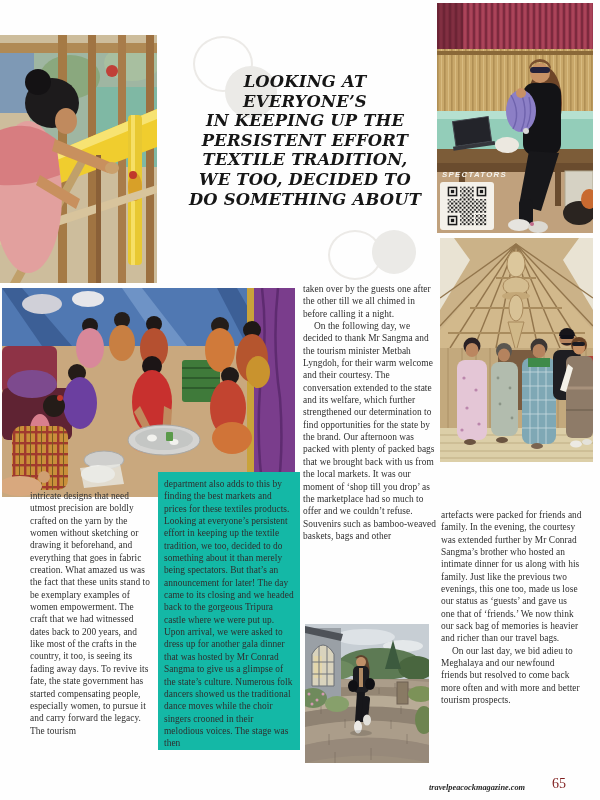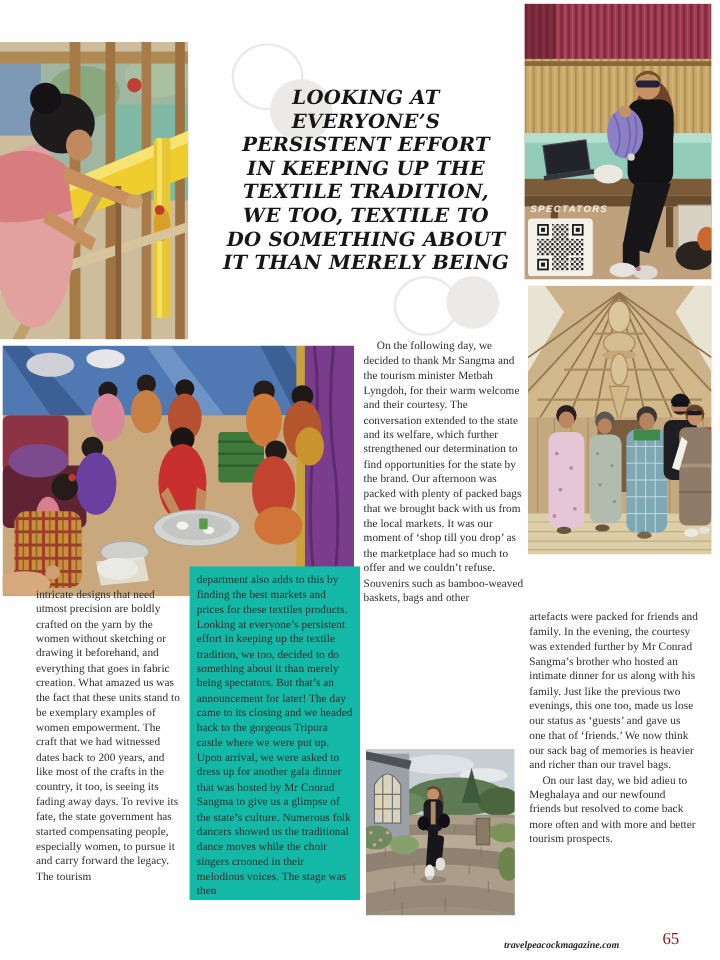--- a/index.html
+++ b/index.html
@@ -18,21 +18,21 @@
   .bodytext{position:absolute;font-size:9.4px;line-height:12.35px;letter-spacing:0.05px;
             color:#2f2f2f;text-align:left;}
   .bodytext p{margin:0;}
   .bodytext p.indent{text-indent:11px;}
   .col2box{background:#14b8a6;padding:6px 6px 0 6px;}
   .ig-label{position:absolute;left:442px;top:170px;color:#f4f2ec;
             font-family:"Liberation Sans",sans-serif;font-style:italic;font-weight:bold;
             font-size:7.8px;letter-spacing:1.3px;}
   .qr{position:absolute;left:440px;top:182px;width:54px;height:48px;background:#f4f1ea;
       border-radius:3px;display:flex;align-items:center;justify-content:center;}
-  .footer-url{position:absolute;left:420px;top:783px;width:114px;text-align:left;
+  .footer-url{position:absolute;left:420px;top:783px;width:114px;text-align:center;
               font-style:italic;font-weight:bold;font-size:8.3px;color:#262626;}
   .page-number{position:absolute;left:552px;top:776px;font-size:14px;color:#7f1d1d;}
 </style>
 </head>
 <body>
 
 <div class="page">
 
   <div class="photo" style="left:0;top:35px;width:157px;height:248px;">
     <svg viewBox="0 0 157 248" width="157" height="248">
@@ -69,26 +69,25 @@
   </div>
 
   <div class="deco ring" style="left:193px;top:36px;width:56px;height:52px;"></div>
   <div class="deco dot" style="left:225px;top:66px;width:52px;height:52px;"></div>
   <div class="deco ring" style="left:328px;top:230px;width:50px;height:46px;"></div>
   <div class="deco dot" style="left:372px;top:230px;width:44px;height:44px;"></div>
 
   <div class="quote">
     <div>LOOKING AT</div>
     <div>EVERYONE’S</div>
+    <div>IN KEEPING UP THE</div>
     <div>PERSISTENT EFFORT</div>
-    <div>IN KEEPING UP THE</div>
     <div>TEXTILE TRADITION,</div>
-    <div>WE TOO, TEXTILE TO</div>
+    <div>WE TOO, DECIDED TO</div>
     <div>DO SOMETHING ABOUT</div>
-    <div>IT THAN MERELY BEING</div>
   </div>
 
   <div class="photo" style="left:437px;top:3px;width:156px;height:230px;">
     <svg viewBox="0 0 156 230" width="156" height="230">
       <defs>
         <pattern id="fr1" width="6" height="46" patternUnits="userSpaceOnUse">
           <rect width="6" height="46" fill="#9c3950"></rect>
           <rect width="2" height="46" fill="#7c2a3e"></rect>
           <rect x="3.4" width="1.2" height="46" fill="#b34a5e"></rect>
         </pattern>
@@ -403,20 +402,21 @@
 
   <div class="bodytext" style="left:30px;top:490px;width:121px;">
     <p>intricate designs that need utmost precision are boldly crafted on the yarn by the women without sketching or drawing it beforehand, and everything that goes in fabric creation. What amazed us was the fact that these units stand to be exemplary examples of women empowerment. The craft that we had witnessed dates back to 200 years, and like most of the crafts in the country, it too, is seeing its fading away days. To revive its fate, the state government has started compensating people, especially women, to pursue it and carry forward the legacy. The tourism</p>
   </div>
 
   <div class="bodytext col2box" style="left:158px;top:472px;width:130px;">
     <p>department also adds to this by finding the best markets and prices for these textiles products. Looking at everyone’s persistent effort in keeping up the textile tradition, we too, decided to do something about it than merely being spectators. But that’s an announcement for later! The day came to its closing and we headed back to the gorgeous Tripura castle where we were put up. Upon arrival, we were asked to dress up for another gala dinner that was hosted by Mr Conrad Sangma to give us a glimpse of the state’s culture. Numerous folk dancers showed us the traditional dance moves while the choir singers crooned in their melodious voices. The stage was then</p>
   </div>
 
   <div class="bodytext" style="left:303px;top:283px;width:134px;">
+    <p>taken over by the guests one after the other till we all chimed in before calling it a night.</p>
     <p class="indent">On the following day, we decided to thank Mr Sangma and the tourism minister Metbah Lyngdoh, for their warm welcome and their courtesy. The conversation extended to the state and its welfare, which further strengthened our determination to find opportunities for the state by the brand. Our afternoon was packed with plenty of packed bags that we brought back with us from the local markets. It was our moment of ‘shop till you drop’ as the marketplace had so much to offer and we couldn’t refuse. Souvenirs such as bamboo-weaved baskets, bags and other</p>
   </div>
 
   <div class="bodytext" style="left:441px;top:469px;width:142px;margin-top:40px;">
     <p>artefacts were packed for friends and family. In the evening, the courtesy was extended further by Mr Conrad Sangma’s brother who hosted an intimate dinner for us along with his family. Just like the previous two evenings, this one too, made us lose our status as ‘guests’ and gave us one that of ‘friends.’ We now think our sack bag of memories is heavier and richer than our travel bags.</p>
     <p class="indent">On our last day, we bid adieu to Meghalaya and our newfound friends but resolved to come back more often and with more and better tourism prospects.</p>
   </div>
 
   <div class="footer-url">travelpeacockmagazine.com</div>
   <div class="page-number">65</div>

